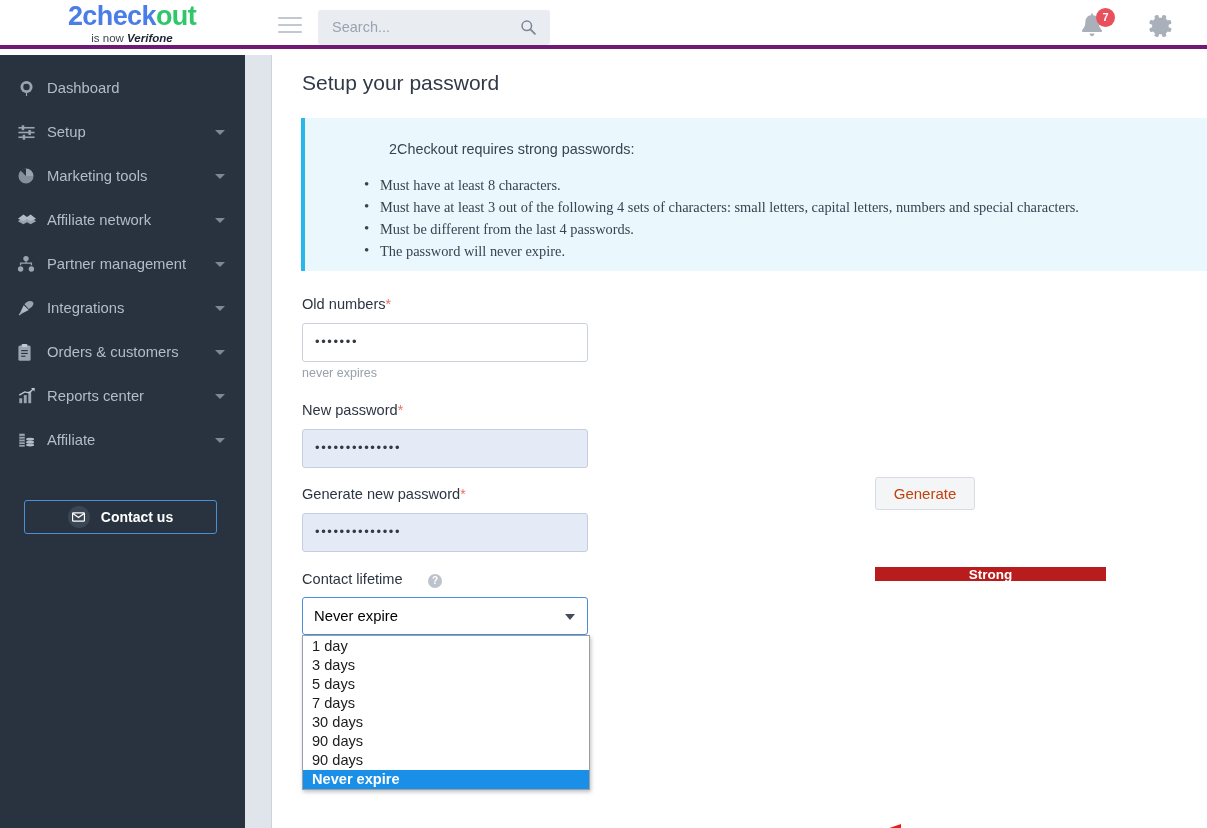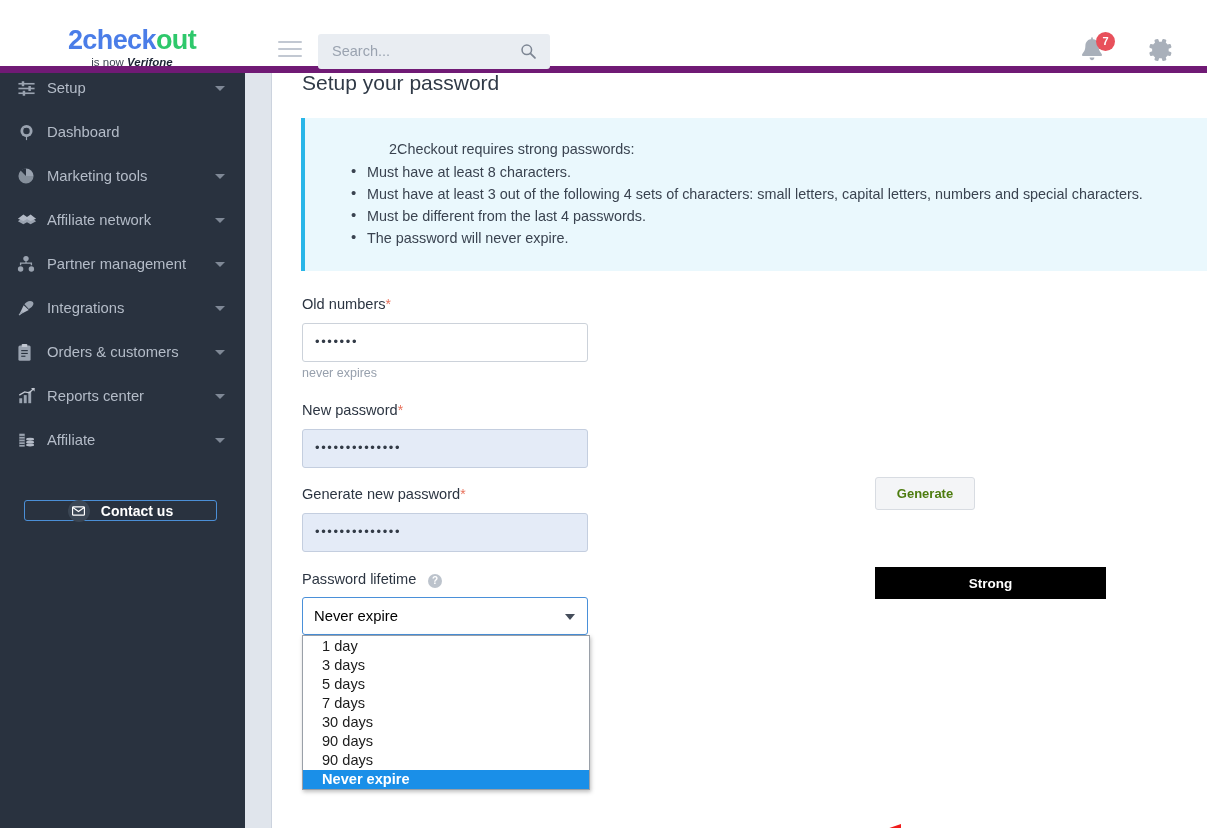--- a/index.html
+++ b/index.html
@@ -11,23 +11,22 @@
     font-family: "Liberation Sans", sans-serif;
     background: #ffffff;
   }
   #app { position: relative; width: 1207px; height: 828px; }
 
   
   .topbar {
     position: absolute; top: 0; left: 0;
     width: 1207px; height: 49px;
     background: #ffffff;
-    border-bottom: 7px solid #701a75;
+    border-bottom: 4px solid #701a75;
     z-index: 20;
-    margin-top: 24px;
   }
   .logo-wrap {
     position: absolute; left: 42px; top: 3px;
     width: 180px; text-align: center;
     line-height: 1;
   }
   .logo-main {
     font-size: 27px; font-weight: bold; letter-spacing: -0.6px;
     white-space: nowrap;
   }
@@ -114,21 +113,21 @@
   }
   .nav-item .arr {
     position: absolute; right: 20px; top: 20px;
     width: 0; height: 0;
     border-left: 5px solid transparent;
     border-right: 5px solid transparent;
     border-top: 5px solid #7f8896;
   }
   .contact-btn {
     position: absolute; left: 24px; top: 445px;
-    width: 193px; height: 21px;
+    width: 193px; height: 34px;
     border: 1px solid #4b8fd6; border-radius: 3px;
     display: flex; align-items: center; justify-content: center;
     cursor: pointer;
   }
   .contact-btn .circ {
     width: 22px; height: 22px; border-radius: 50%;
     background: #3b4654;
     display: flex; align-items: center; justify-content: center;
     margin-right: 11px;
   }
@@ -160,22 +159,23 @@
     width: 906px; height: 153px;
     background: #eaf8fd;
     border-left: 4px solid #29b6e8;
   }
   .infobox .head {
     position: absolute; left: 46px; top: 23px;
     font-size: 14.4px; color: #3a4350; margin-left: 38px;
   }
   .infobox ul {
     position: absolute; left: 40px; top: 43px;
-    margin: 0; padding: 0 0 0 22px;
+    margin: 13px; padding: 0 0 0 22px;
     list-style: none;
+    font-family: Liberation Serif, serif;
   }
   .infobox li {
     font-size: 14.4px; color: #3a4350;
     line-height: 22px; position: relative;
   }
   .infobox li::before {
     content: "•"; position: absolute; left: -16px; top: -1px;
     color: #3a4350; font-size: 15px;
   }
 
@@ -200,29 +200,28 @@
 
   .helper {
     position: absolute;
     font-size: 12.5px; color: #97a0ad;
   }
 
   .gen-btn {
     position: absolute; left: 602px; top: 422px;
     width: 100px; height: 33px;
     background: #f4f5f7; border: 1px solid #d8dce2; border-radius: 3px;
-    font-size: 13px; color: #4d7c0f;
+    font-size: 15px; color: #c2410c;
     display: flex; align-items: center; justify-content: center;
     cursor: pointer;
-    font-weight: bold;
   }
   .strength {
     position: absolute; left: 602px; top: 512px;
-    width: 231px; height: 32px;
-    background: #000000;
+    width: 231px; height: 14px;
+    background: #b91c1c;
     color: #ffffff; font-size: 13.5px; font-weight: bold;
     display: flex; align-items: center; justify-content: center;
   }
 
   .help-circ {
     position: absolute;
     width: 14px; height: 14px; border-radius: 50%;
     background: #bcc3cc; color: #ffffff;
     font-size: 10px; font-weight: bold;
     text-align: center; line-height: 14px;
@@ -251,21 +250,21 @@
     position: absolute; left: 29px; top: 580px;
     width: 288px;
     background: #ffffff;
     border: 1px solid #9aa0a8;
     box-shadow: 1px 2px 4px rgba(0,0,0,0.25);
     padding: 1px 0 0 0;
     z-index: 30;
   }
   .opt {
     height: 19px; line-height: 19px;
-    padding-left: 19px;
+    padding-left: 9px;
     font-size: 14.6px; color: #1b1b1b;
     cursor: pointer; white-space: nowrap;
   }
   .opt.sel {
     background: #1a8fe8; color: #ffffff; font-weight: bold;
   }
 
   .arrow-anno {
     position: absolute; left: 588px; top: 765px;
     width: 145px; height: 34px;
@@ -312,48 +311,48 @@
       <svg width="28" height="28" viewBox="0 0 28 28">
         <path fill="#a9b0ba" d="M14 9.1a4.9 4.9 0 1 0 0 9.8 4.9 4.9 0 0 0 0-9.8zm0 7.4a2.5 2.5 0 1 1 0-5 2.5 2.5 0 0 1 0 5z"></path>
         <path fill="#a9b0ba" d="M24.6 15.9l-2-.6a8.9 8.9 0 0 0 0-2.6l2-.6a1.1 1.1 0 0 0 .8-1.3l-.5-1.9a1.1 1.1 0 0 0-1.3-.8l-2 .5a9 9 0 0 0-1.8-1.8l.5-2a1.1 1.1 0 0 0-.8-1.3l-1.9-.5a1.1 1.1 0 0 0-1.3.8l-.6 2a9 9 0 0 0-2.6 0l-.6-2a1.1 1.1 0 0 0-1.3-.8l-1.9.5a1.1 1.1 0 0 0-.8 1.3l.5 2a9 9 0 0 0-1.8 1.8l-2-.5a1.1 1.1 0 0 0-1.3.8l-.5 1.9a1.1 1.1 0 0 0 .8 1.3l2 .6a8.9 8.9 0 0 0 0 2.6l-2 .6a1.1 1.1 0 0 0-.8 1.3l.5 1.9a1.1 1.1 0 0 0 1.3.8l2-.5a9 9 0 0 0 1.8 1.8l-.5 2a1.1 1.1 0 0 0 .8 1.3l1.9.5a1.1 1.1 0 0 0 1.3-.8l.6-2a8.9 8.9 0 0 0 2.6 0l.6 2a1.1 1.1 0 0 0 1.3.8l1.9-.5a1.1 1.1 0 0 0 .8-1.3l-.5-2a9 9 0 0 0 1.8-1.8l2 .5a1.1 1.1 0 0 0 1.3-.8l.5-1.9a1.1 1.1 0 0 0-.8-1.3z"></path>
       </svg>
     </div>
   </div>
 
   <div class="sidebar">
 
     <div style="height:11px"></div>
+
+    <div class="nav-item">
+      <span class="ico">
+        <svg width="19" height="19" viewBox="0 0 20 20">
+          <circle cx="10" cy="8.5" r="6.4" fill="#9aa3b0"></circle>
+          <circle cx="10" cy="8.5" r="3.4" fill="#29323f"></circle>
+          <rect x="9.4" y="12.5" width="1.2" height="5.5" fill="#9aa3b0"></rect>
+          <path d="M7 4.6 L10 8.5 L8 9.6 Z" fill="#29323f"></path>
+        </svg>
+      </span>
+      <span class="lbl">Dashboard</span>
+    </div>
 
     <div class="nav-item">
       <span class="ico">
         <svg width="19" height="19" viewBox="0 0 20 20">
           <g stroke="#9aa3b0" stroke-width="1.7">
             <line x1="1.5" y1="5" x2="18.5" y2="5"></line>
             <line x1="1.5" y1="10" x2="18.5" y2="10"></line>
             <line x1="1.5" y1="15" x2="18.5" y2="15"></line>
           </g>
           <rect x="5" y="2.4" width="2.6" height="5.2" fill="#9aa3b0"></rect>
           <rect x="12" y="7.4" width="2.6" height="5.2" fill="#9aa3b0"></rect>
           <rect x="6" y="12.4" width="2.6" height="5.2" fill="#9aa3b0"></rect>
         </svg>
       </span>
       <span class="lbl">Setup</span>
       <span class="arr"></span>
-    </div>
-
-    <div class="nav-item">
-      <span class="ico">
-        <svg width="19" height="19" viewBox="0 0 20 20">
-          <circle cx="10" cy="8.5" r="6.4" fill="#9aa3b0"></circle>
-          <circle cx="10" cy="8.5" r="3.4" fill="#29323f"></circle>
-          <rect x="9.4" y="12.5" width="1.2" height="5.5" fill="#9aa3b0"></rect>
-          <path d="M7 4.6 L10 8.5 L8 9.6 Z" fill="#29323f"></path>
-        </svg>
-      </span>
-      <span class="lbl">Dashboard</span>
     </div>
 
     <div class="nav-item">
       <span class="ico">
         <svg width="18" height="18" viewBox="0 0 20 20">
           <path d="M10 10 L10 1.6 A8.4 8.4 0 0 1 18.4 10 Z" fill="#9aa3b0"></path>
           <path d="M10 10 L18.4 10 A8.4 8.4 0 1 1 10 1.6 Z" fill="#9aa3b0" opacity="0.82"></path>
           <path d="M10 10 L10 1.6 A8.4 8.4 0 0 0 4 4 Z" fill="#29323f"></path>
         </svg>
       </span>
@@ -495,21 +494,21 @@
       <span>Generate new password</span><span class="req">*</span>
     </div>
     <div class="txt-input filled" style="left:29px; top:458px;">
       <div class="dots">••••••••••••••</div>
     </div>
     <div class="strength">
       <span>Strong</span>
     </div>
 
     <div class="field-label" style="left:29px; top:516px;">
-      <span>Password lifetime</span>
+      <span>Contact lifetime</span>
     </div>
     <div class="help-circ" style="left:155px; top:519px;">
       <span>?</span>
     </div>
 
     <div class="sel-box">
       <div class="val">Never expire</div>
       <div class="caret"></div>
     </div>
 

